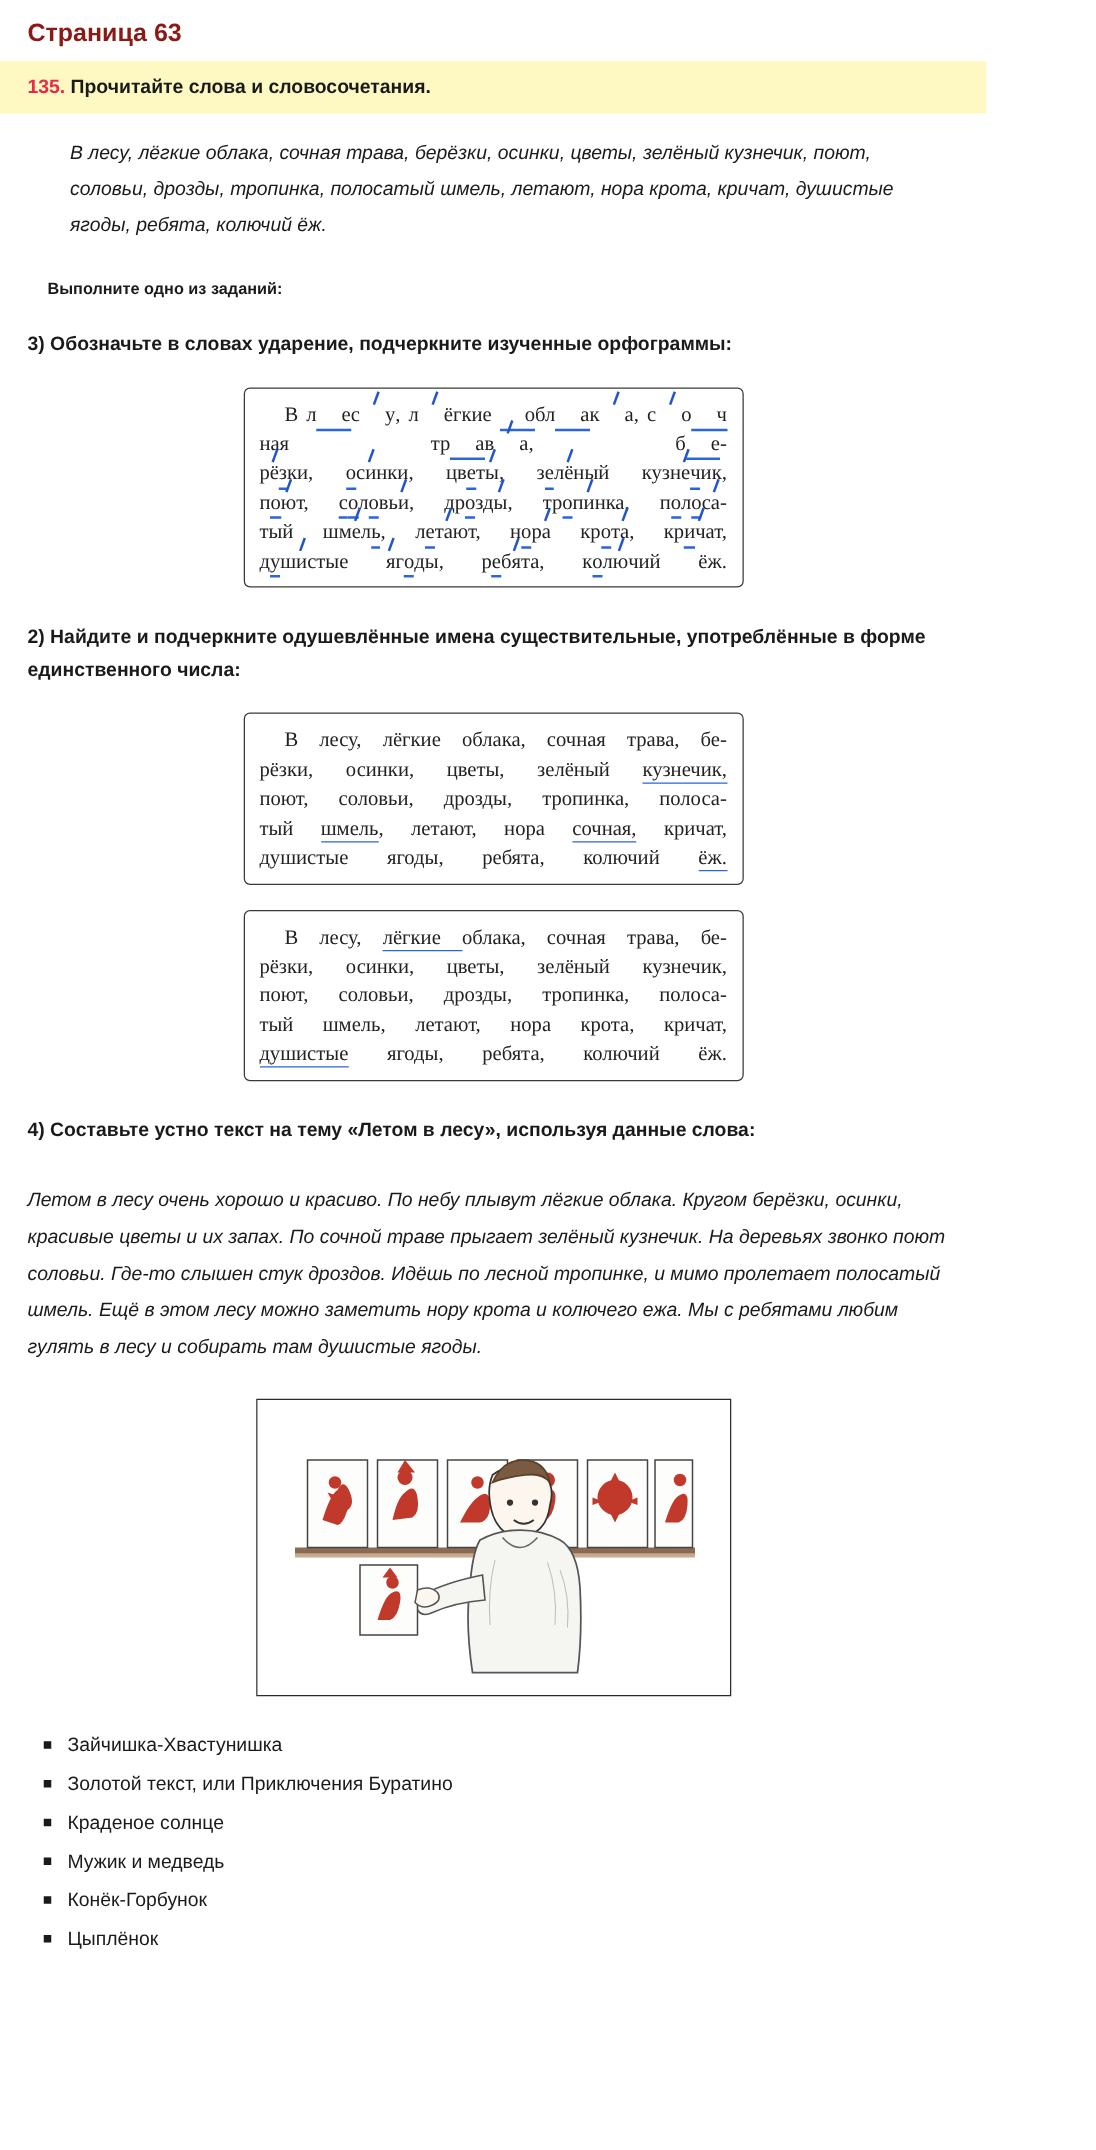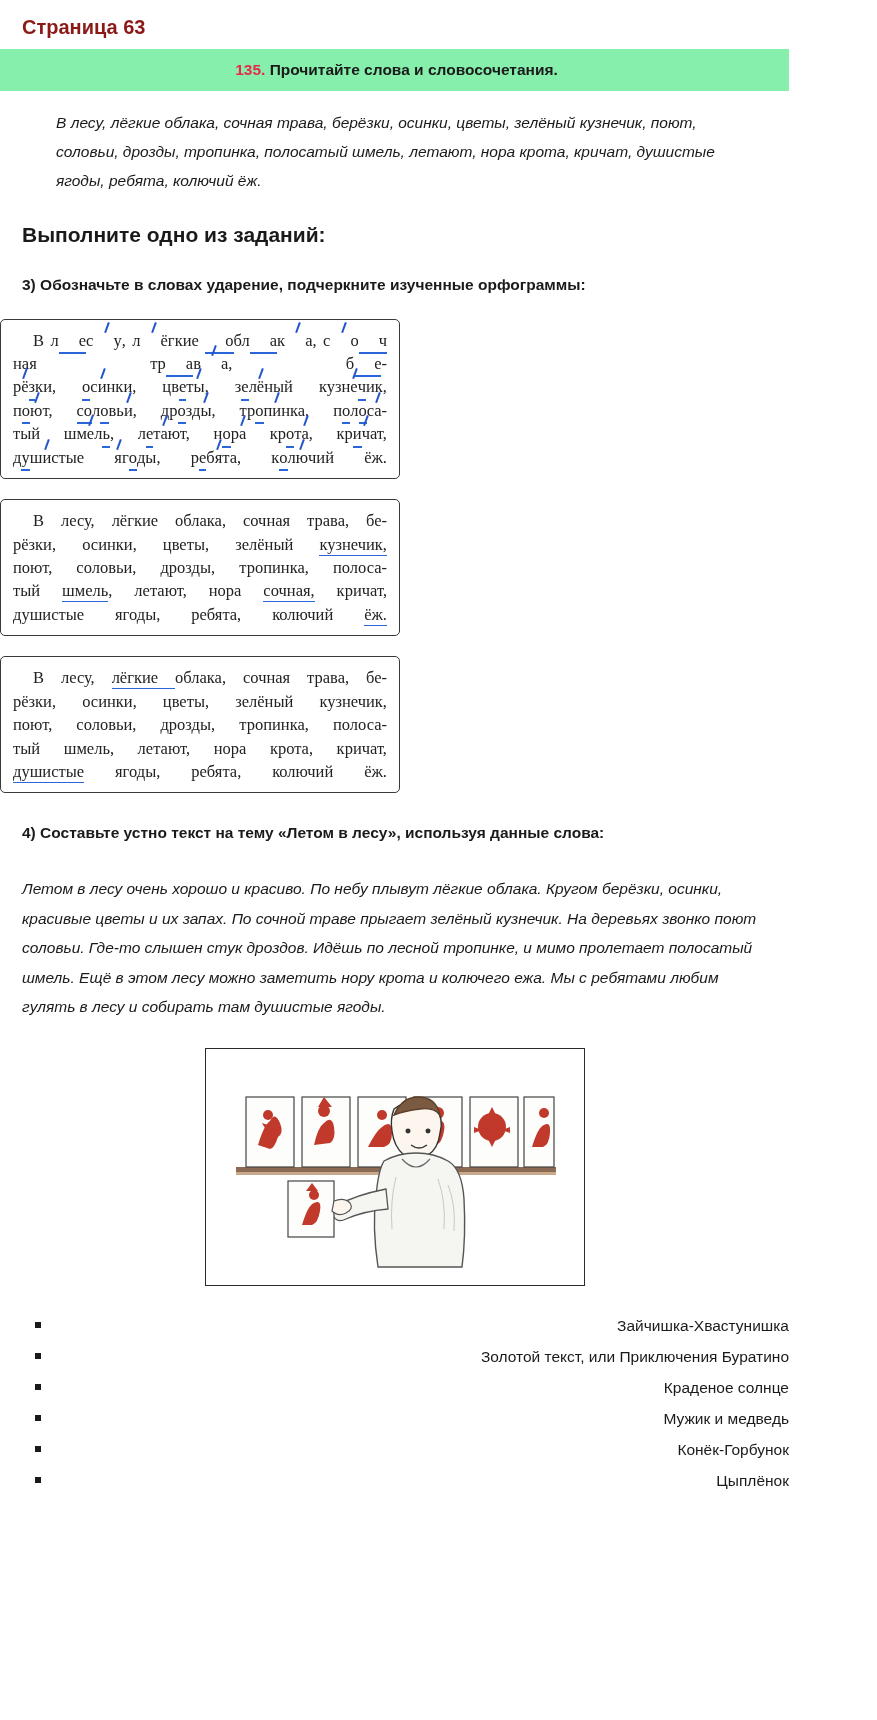--- a/index.html
+++ b/index.html
@@ -13,51 +13,50 @@
   .page { width: 789px; padding: 0 0 14px 0; }
 
   .page-title {
     color: #8B1A17;
     font-size: 20px;
     font-weight: bold;
     padding: 16px 0 10px 22px;
   }
 
   .task-head {
-    background: #86efac;
+    background: #fef9c3;
     padding: 10px 18px 10px 22px;
     font-size: 15.5px;
     font-weight: bold;
     line-height: 1.45;
-    text-align: center;
   }
   .task-head .num { color: #E8294A; }
 
   .word-list {
     font-style: italic;
     font-size: 15.5px;
     line-height: 1.85;
     padding: 18px 26px 6px 22px;
     margin-left: 34px;
   }
 
   .do-one {
     font-weight: bold;
-    font-size: 21px;
-    padding: 22px 22px 4px 22px;
+    font-size: 13px;
+    padding: 22px 22px 4px 38px;
   }
 
   .subtask {
     font-weight: bold;
     font-size: 15.5px;
     line-height: 1.75;
     padding: 20px 40px 6px 22px;
   }
 
-  .answer-wrap { display:flex; justify-content:flex-start; padding: 14px 0 6px 0; }
+  .answer-wrap { display:flex; justify-content:center; padding: 14px 0 6px 0; }
   .answer-box {
     border: 1px solid #3a3a3a;
     border-radius: 5px;
     background: #fff;
     width: 400px;
     padding: 9px 12px 9px 12px;
   }
   .answer-box p {
     margin: 0;
     font-family: "Liberation Serif", serif;
@@ -117,21 +116,21 @@
     overflow: hidden;
   }
 
   .book-list {
     margin: 10px 0 0 0;
     padding: 4px 0 0 52px;
     list-style: none;
     font-size: 15.5px;
     line-height: 2.0;
   }
-  .book-list li { position: relative; padding-left: 2px; text-align: right; }
+  .book-list li { position: relative; padding-left: 2px; }
   .book-list li::before {
     content: "";
     position: absolute;
     left: -17px;
     top: 12px;
     width: 6px; height: 6px;
     background: #1a1a1a;
   }
 </style>
 </head>
@@ -155,20 +154,21 @@
   <div class="answer-wrap">
     <div class="answer-box">
       <p class="indent">В&nbsp;л<span class="og">е</span>с<span class="st">у</span>, л<span class="st">ё</span>гкие <span class="og">о</span>бл<span class="og">а</span>к<span class="st">а</span>, с<span class="st">о</span><span class="og">ч</span>ная тр<span class="og">а</span>в<span class="st">а</span>, б<span class="og">е</span>-</p>
       <p>р<span class="st">ё</span><span class="og">з</span>ки, <span class="og">о</span>с<span class="st">и</span>нки, цв<span class="og">е</span>т<span class="st">ы</span>, з<span class="og">е</span>л<span class="st">ё</span>ный кузн<span class="st">е</span><span class="og">ч</span>ик,</p>
       <p>п<span class="og">о</span><span class="st">ю</span>т, <span class="og">с</span><span class="og">о</span>л<span class="og">о</span>вь<span class="st">и</span>, др<span class="og">о</span>зд<span class="st">ы</span>, тр<span class="og">о</span>п<span class="st">и</span>нка, п<span class="og">о</span>л<span class="og">о</span>с<span class="st">а</span>-</p>
       <p>тый шм<span class="st">е</span>л<span class="og">ь</span>, л<span class="og">е</span>т<span class="st">а</span>ют, н<span class="og">о</span>р<span class="st">а</span> кр<span class="og">о</span>т<span class="st">а</span>, кр<span class="og">и</span><span class="st">ч</span>ат,</p>
       <p class="lastline">д<span class="og">у</span>ш<span class="st">и</span>стые <span class="st">я</span>г<span class="og">о</span>ды, р<span class="og">е</span>б<span class="st">я</span>та, к<span class="og">о</span>л<span class="st">ю</span>чий ёж.</p>
     </div>
   </div>
 
+  <div class="subtask">2) Найдите и подчеркните одушевлённые имена существительные, употреблённые в форме единственного числа:</div>
 
   <div class="answer-wrap">
     <div class="answer-box">
       <p class="indent">В&nbsp;лесу, лёгкие облака, сочная трава, бе-</p>
       <p>рёзки, осинки, цветы, зелёный <span class="ul">кузнечик,</span></p>
       <p>поют, соловьи, дрозды, тропинка, полоса-</p>
       <p>тый <span class="ul">шмель</span>, летают, нора <span class="ul">сочная,</span> кричат,</p>
       <p class="lastline">душистые ягоды, ребята, колючий <span class="ul">ёж.</span></p>
     </div>
   </div>

